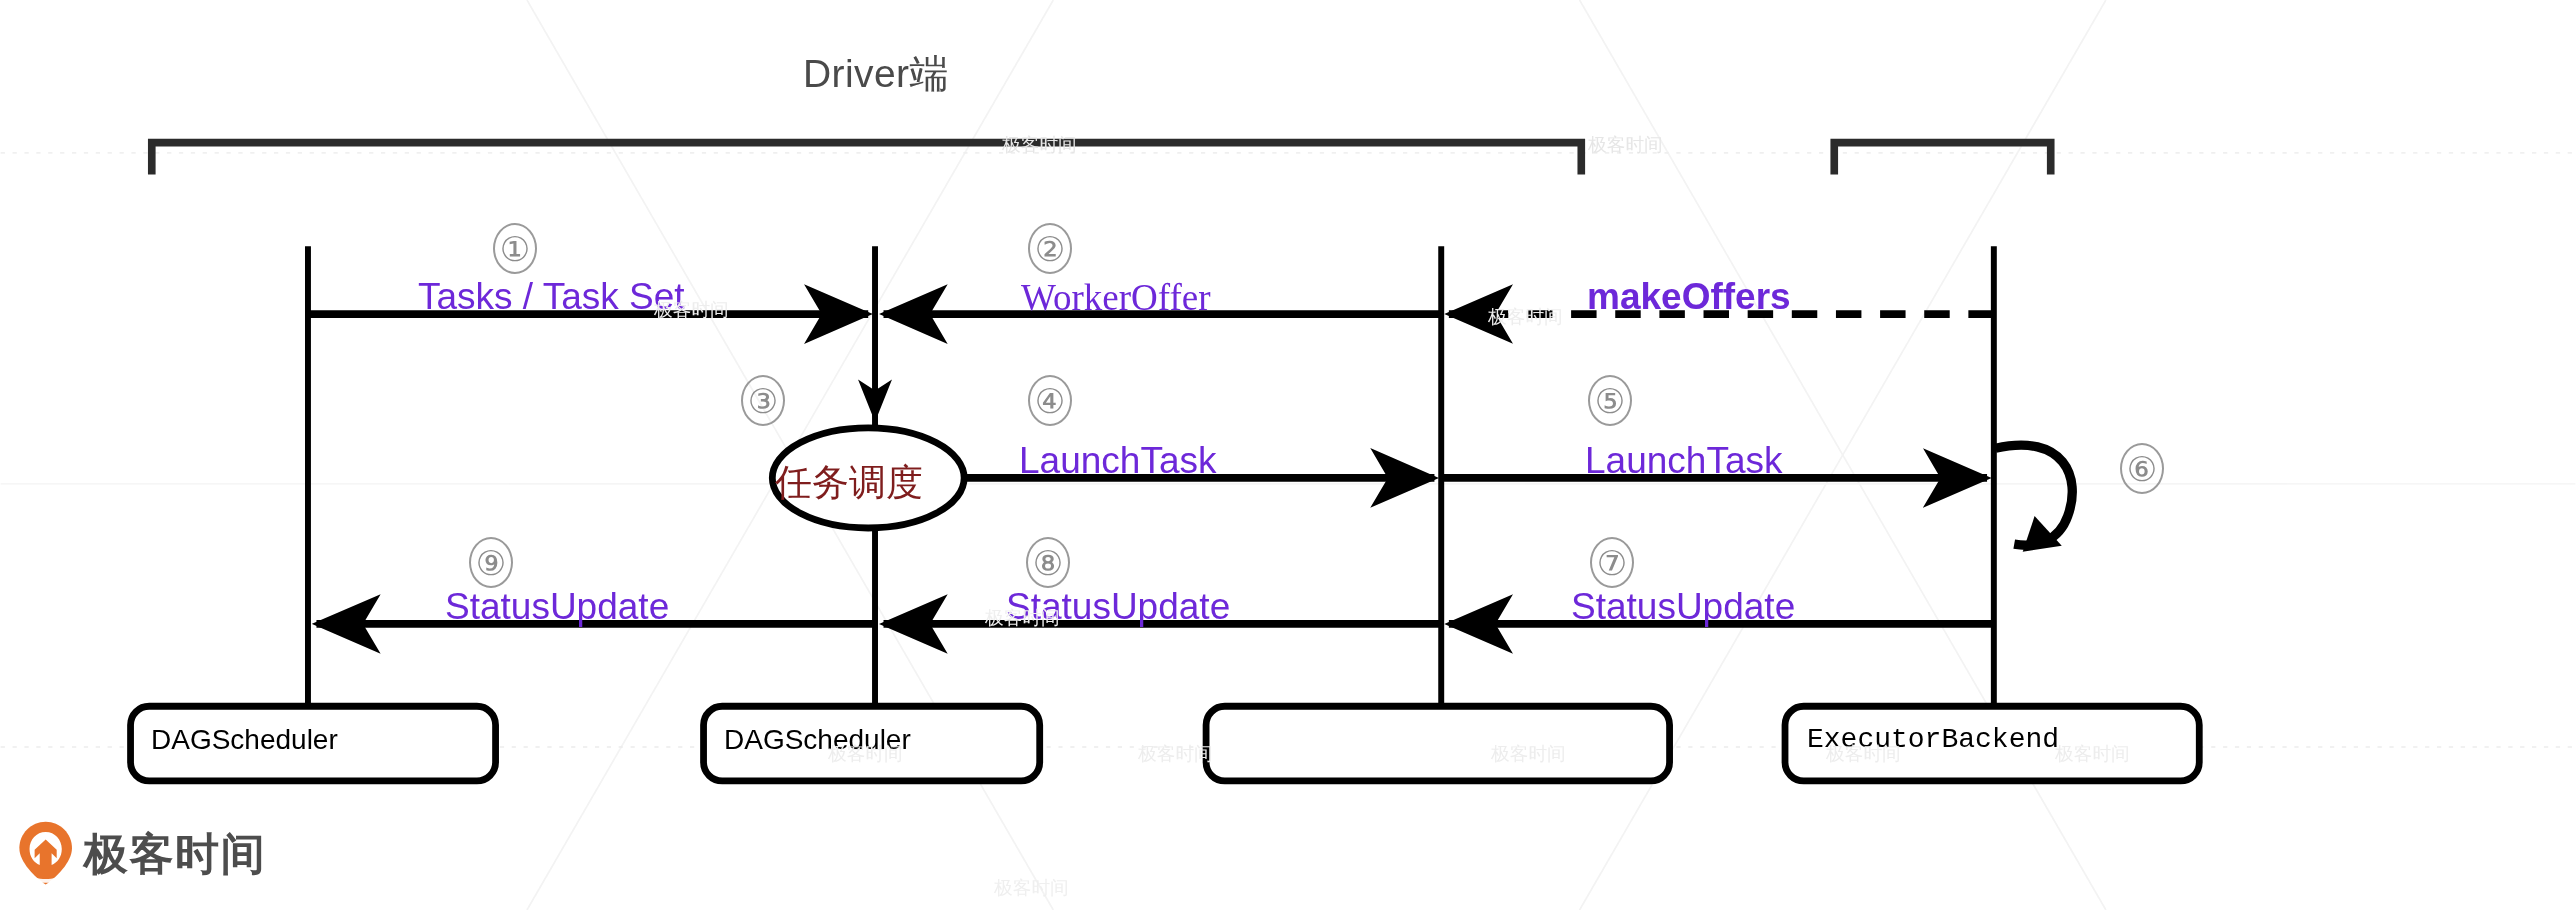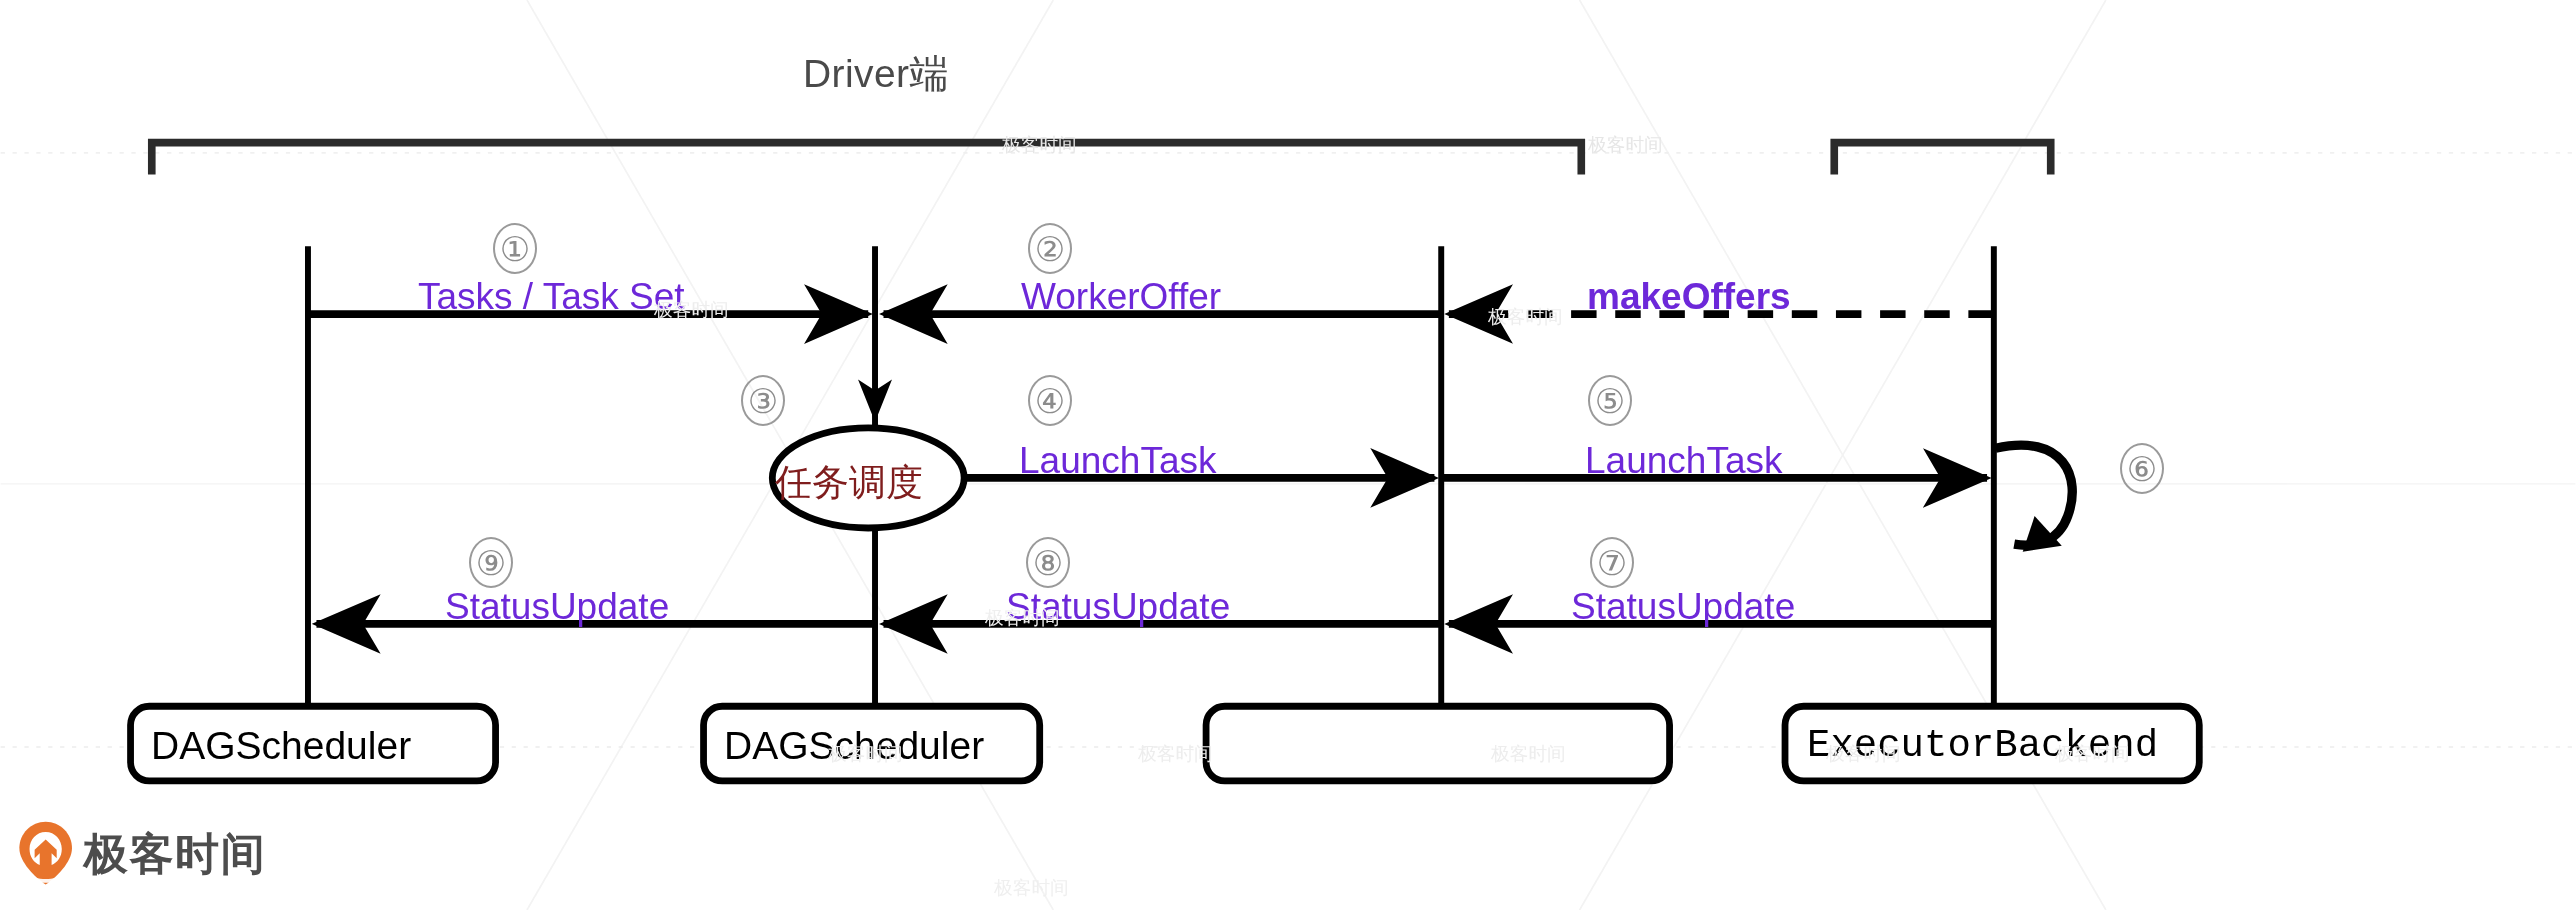--- a/index.html
+++ b/index.html
@@ -3,21 +3,21 @@
 <meta charset="utf-8">
 <style>
   html,body{margin:0;padding:0;background:#ffffff;}
   body{width:2576px;height:910px;position:relative;overflow:hidden;
        font-family:"Liberation Sans","DejaVu Sans",sans-serif;}
   #stage{position:absolute;left:0;top:0;width:2576px;height:910px;}
   svg.layer{position:absolute;left:0;top:0;width:2576px;height:910px;}
   .txt{position:absolute;white-space:nowrap;color:#000;}
   .grp-title{font-size:39px;color:#4a4a4a;letter-spacing:0.4px;}
   .msg-label{font-size:37px;color:#6d28d9;}
-  .node-label{font-size:39px;color:#000;}
+  .node-label{font-size:28px;color:#000;}
   .circ-num{position:absolute;width:44px;height:51px;border:2.5px solid #9a9a9a;
             border-radius:50%;color:#8c8c8c;font-size:34px;line-height:48px;
             text-align:center;box-sizing:border-box;}
   .ell-label{position:absolute;font-size:37px;color:#7f1d1d;white-space:nowrap;}
   .logo-wrap{position:absolute;left:18.7px;top:822px;display:flex;align-items:center;}
   .logo-text{font-size:44px;color:#4d4d4d;letter-spacing:1.7px;
              font-family:"DejaVu Sans","Liberation Sans",sans-serif;
              margin-left:12px;font-weight:700;}
 </style>
 </head>
@@ -94,21 +94,21 @@
       <path d="M10,60 C18,70 44,70 52,60 C44,76 18,76 10,60 Z" fill="#ffffff" opacity="0.92"></path>
     </g>
   </svg>
 
   <div class="txt grp-title" style="left:803px;top:47px;">Driver端</div>
 
   <div class="circ-num" style="left:493px;top:223px;">①</div>
   <div class="circ-num" style="left:1028px;top:223px;">②</div>
 
   <div class="txt msg-label" style="left:418px;top:276px;">Tasks / Task Set</div>
-  <div class="txt msg-label" style="left:1021px;top:276px;">WorkerOffer</div>
+  <div class="txt msg-label" style="left:1021px;top:276px;font-family:Liberation Serif, serif;">WorkerOffer</div>
   <div class="txt msg-label" style="left:1587px;top:276px;font-weight:bold;">makeOffers</div>
 
   <div class="circ-num" style="left:741px;top:375px;">③</div>
   <div class="circ-num" style="left:1028px;top:375px;">④</div>
   <div class="circ-num" style="left:1588px;top:375px;">⑤</div>
   <div class="circ-num" style="left:2120px;top:443px;">⑥</div>
 
   <div class="ell-label" style="left:775px;top:458px;">任务调度</div>
 
   <div class="txt msg-label" style="left:1019px;top:440px;">LaunchTask</div>

